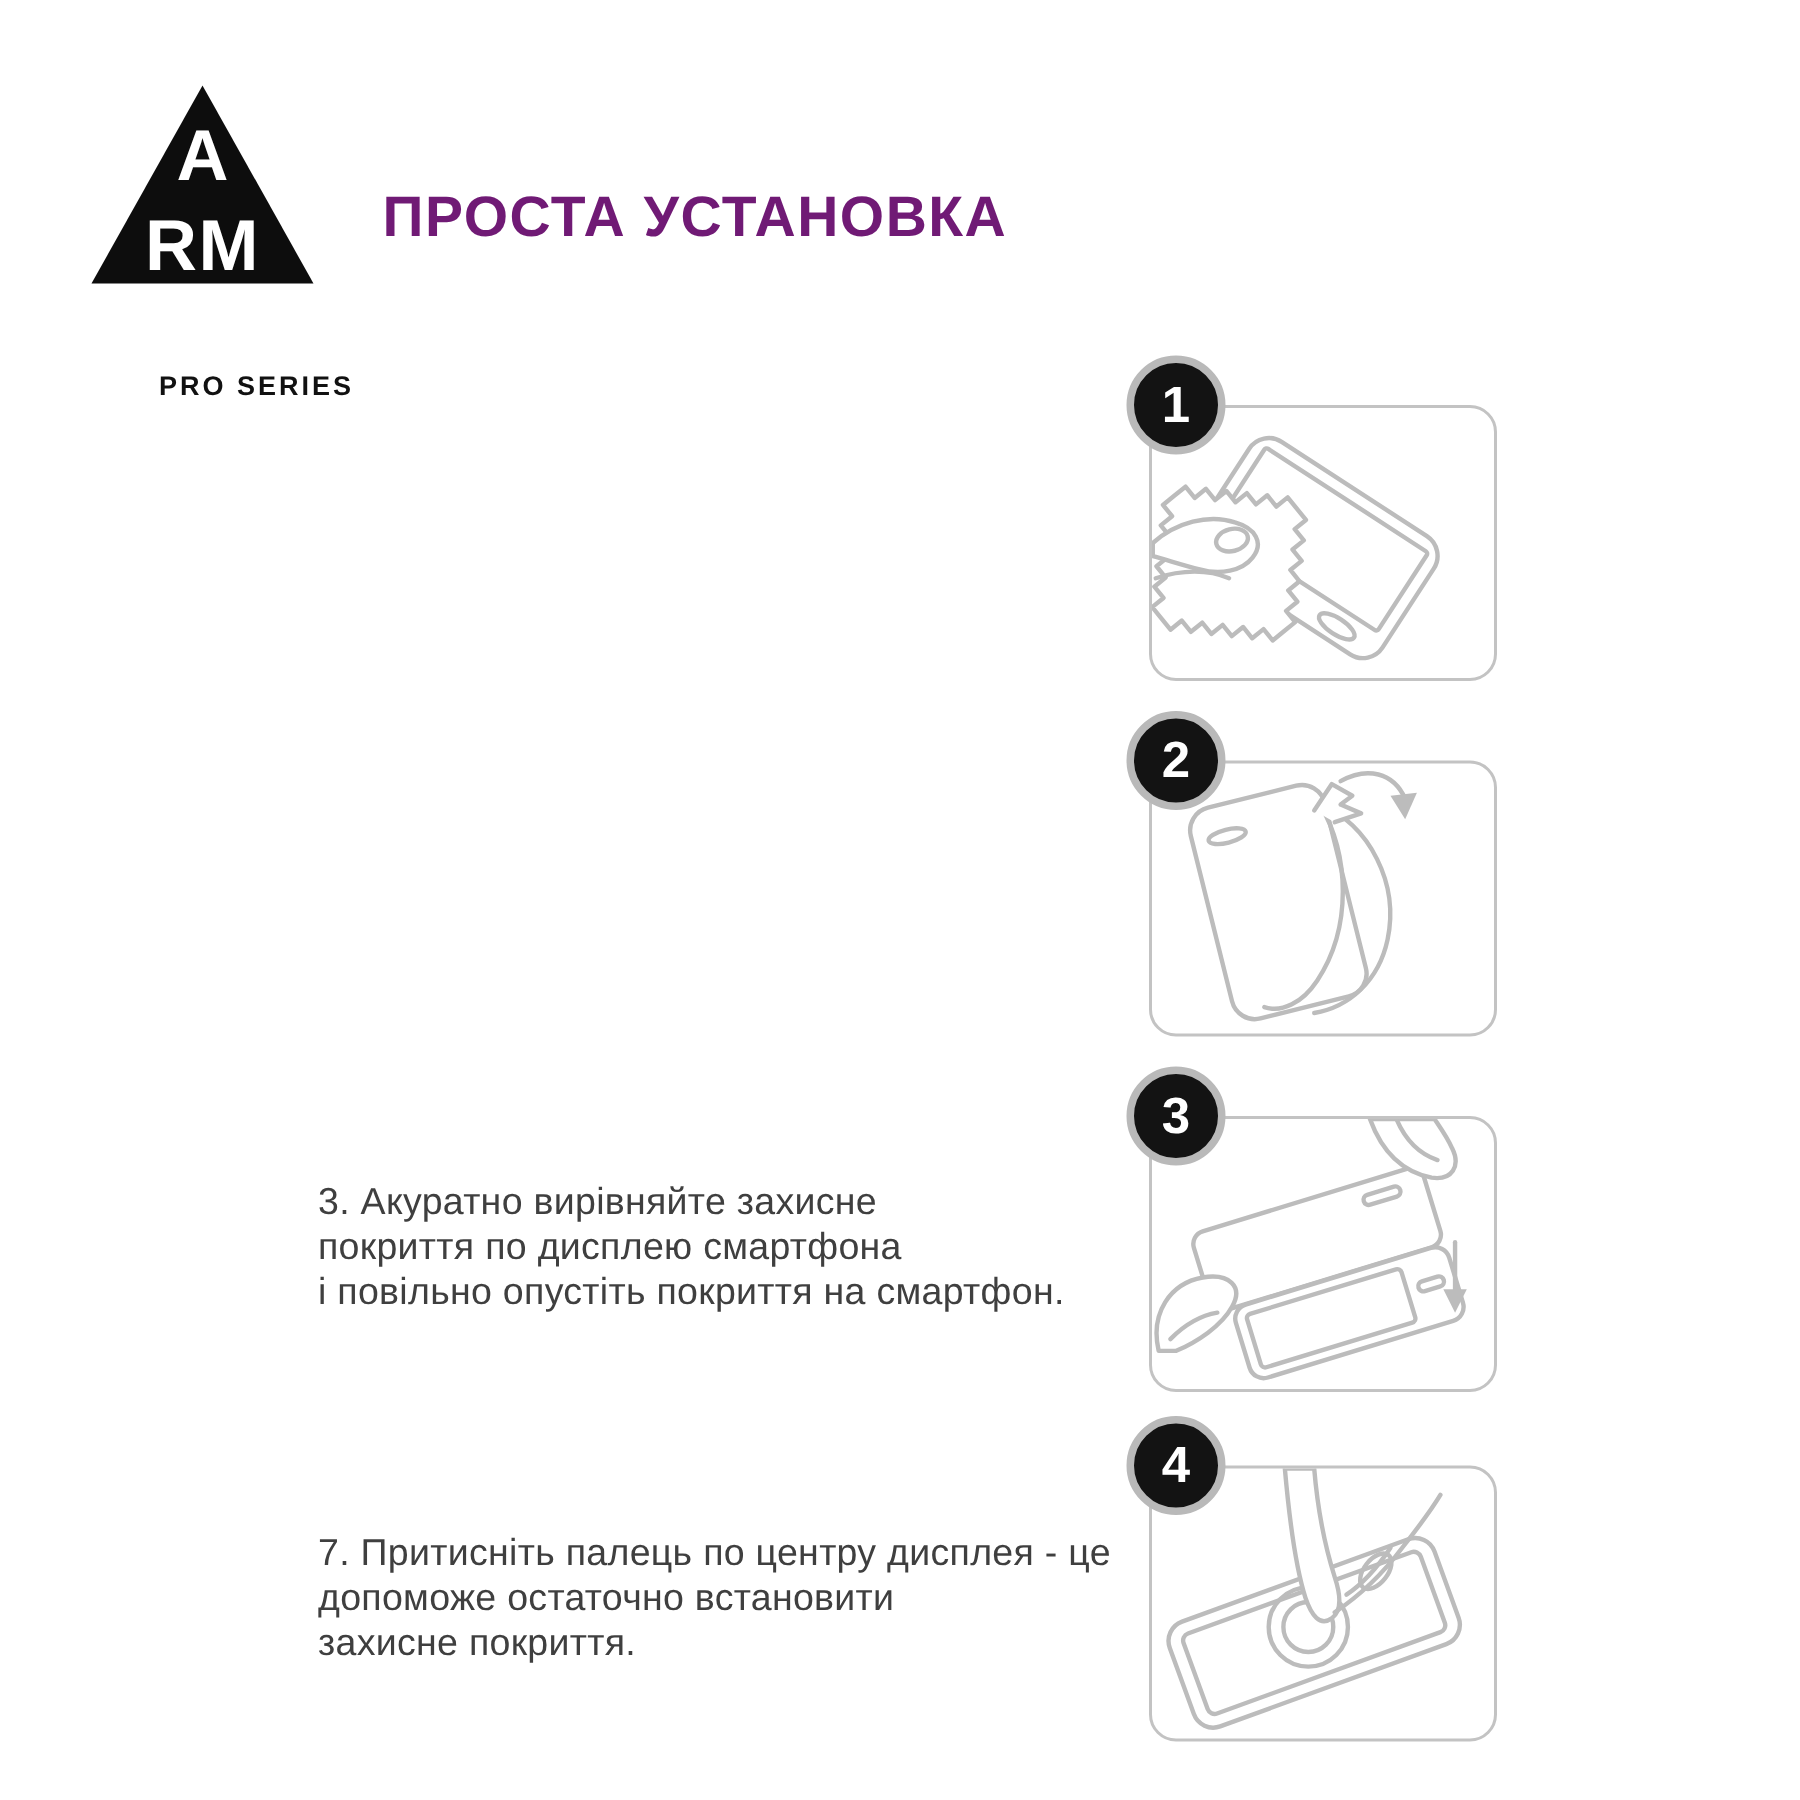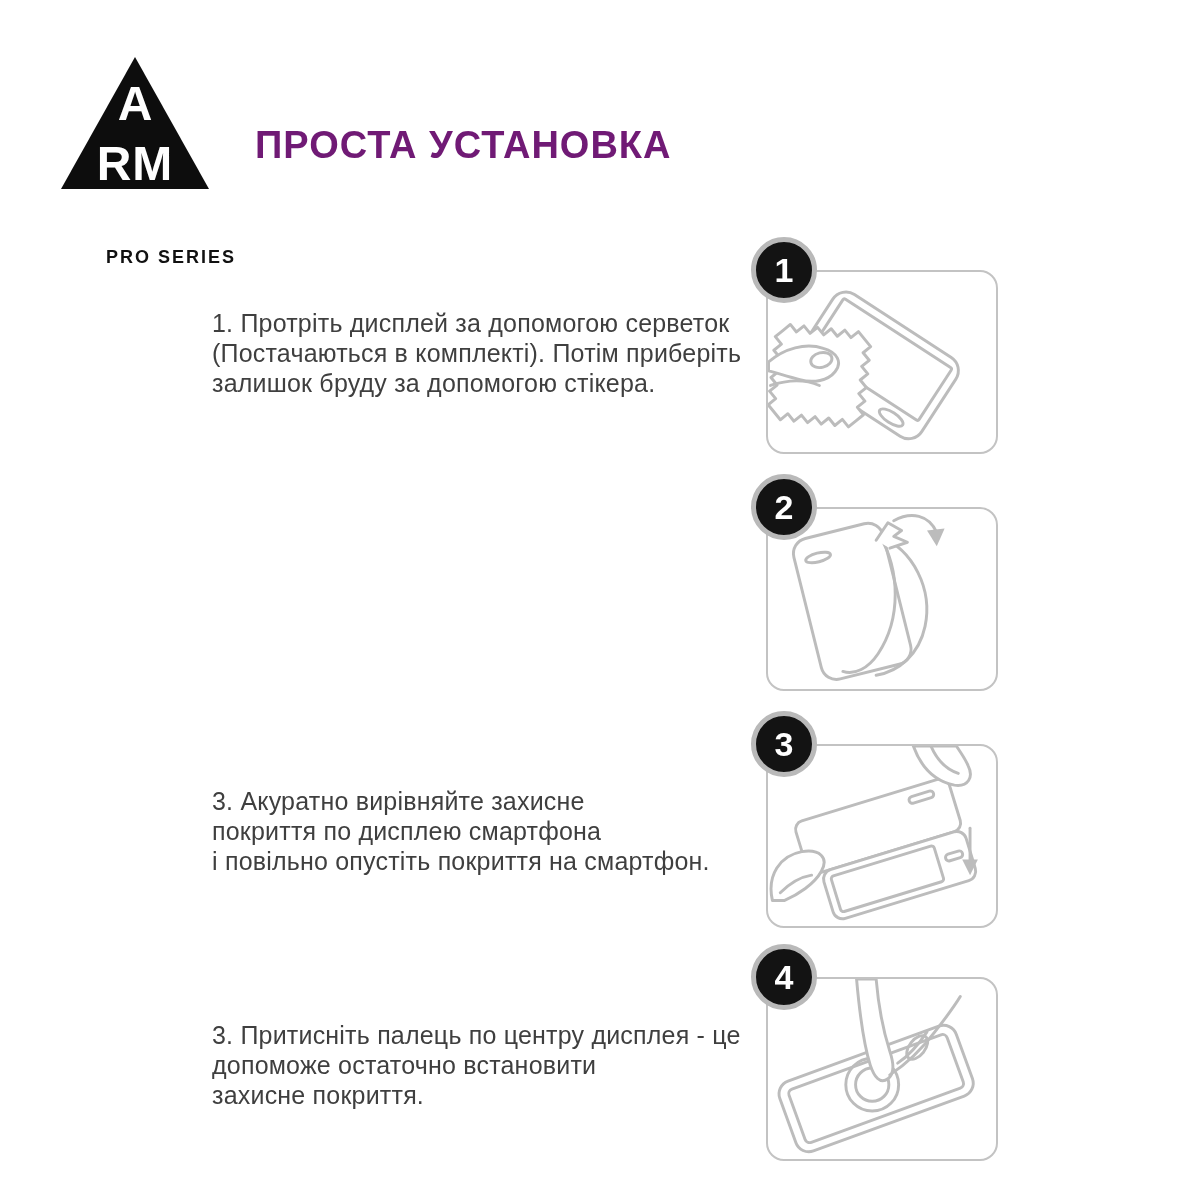--- a/index.html
+++ b/index.html
@@ -59,27 +59,24 @@
     <svg width="150" height="134" viewBox="0 0 150 134">
       <polygon points="75,1 149,133 1,133" fill="#0d0d0d"></polygon>
       <text x="75" y="64" text-anchor="middle" font-family="Liberation Sans, sans-serif" font-size="48" font-weight="700" fill="#ffffff">A</text>
       <text x="75" y="124" text-anchor="middle" font-family="Liberation Sans, sans-serif" font-size="48" font-weight="700" fill="#ffffff" letter-spacing="1">RM</text>
     </svg>
     <div class="logo-sub">PRO SERIES</div>
   </div>
 
   <h1 class="title">ПРОСТА УСТАНОВКА</h1>
 
-  <div class="step-text t1">1. Протріть дисплей за допомогою серветок
-(Постачаються в комплекті). Потім приберіть
-залишок бруду за допомогою стікера.</div>
   <div class="step-text t3">3. Акуратно вирівняйте захисне
 покриття по дисплею смартфона
 і повільно опустіть покриття на смартфон.</div>
-  <div class="step-text t4">3. Притисніть палець по центру дисплея - це
+  <div class="step-text t4">7. Притисніть палець по центру дисплея - це
 допоможе остаточно встановити
 захисне покриття.</div>
 
   <div class="badge b1">
     <span>1</span>
   </div>
   <div class="badge b2">
     <span>2</span>
   </div>
   <div class="badge b3">

